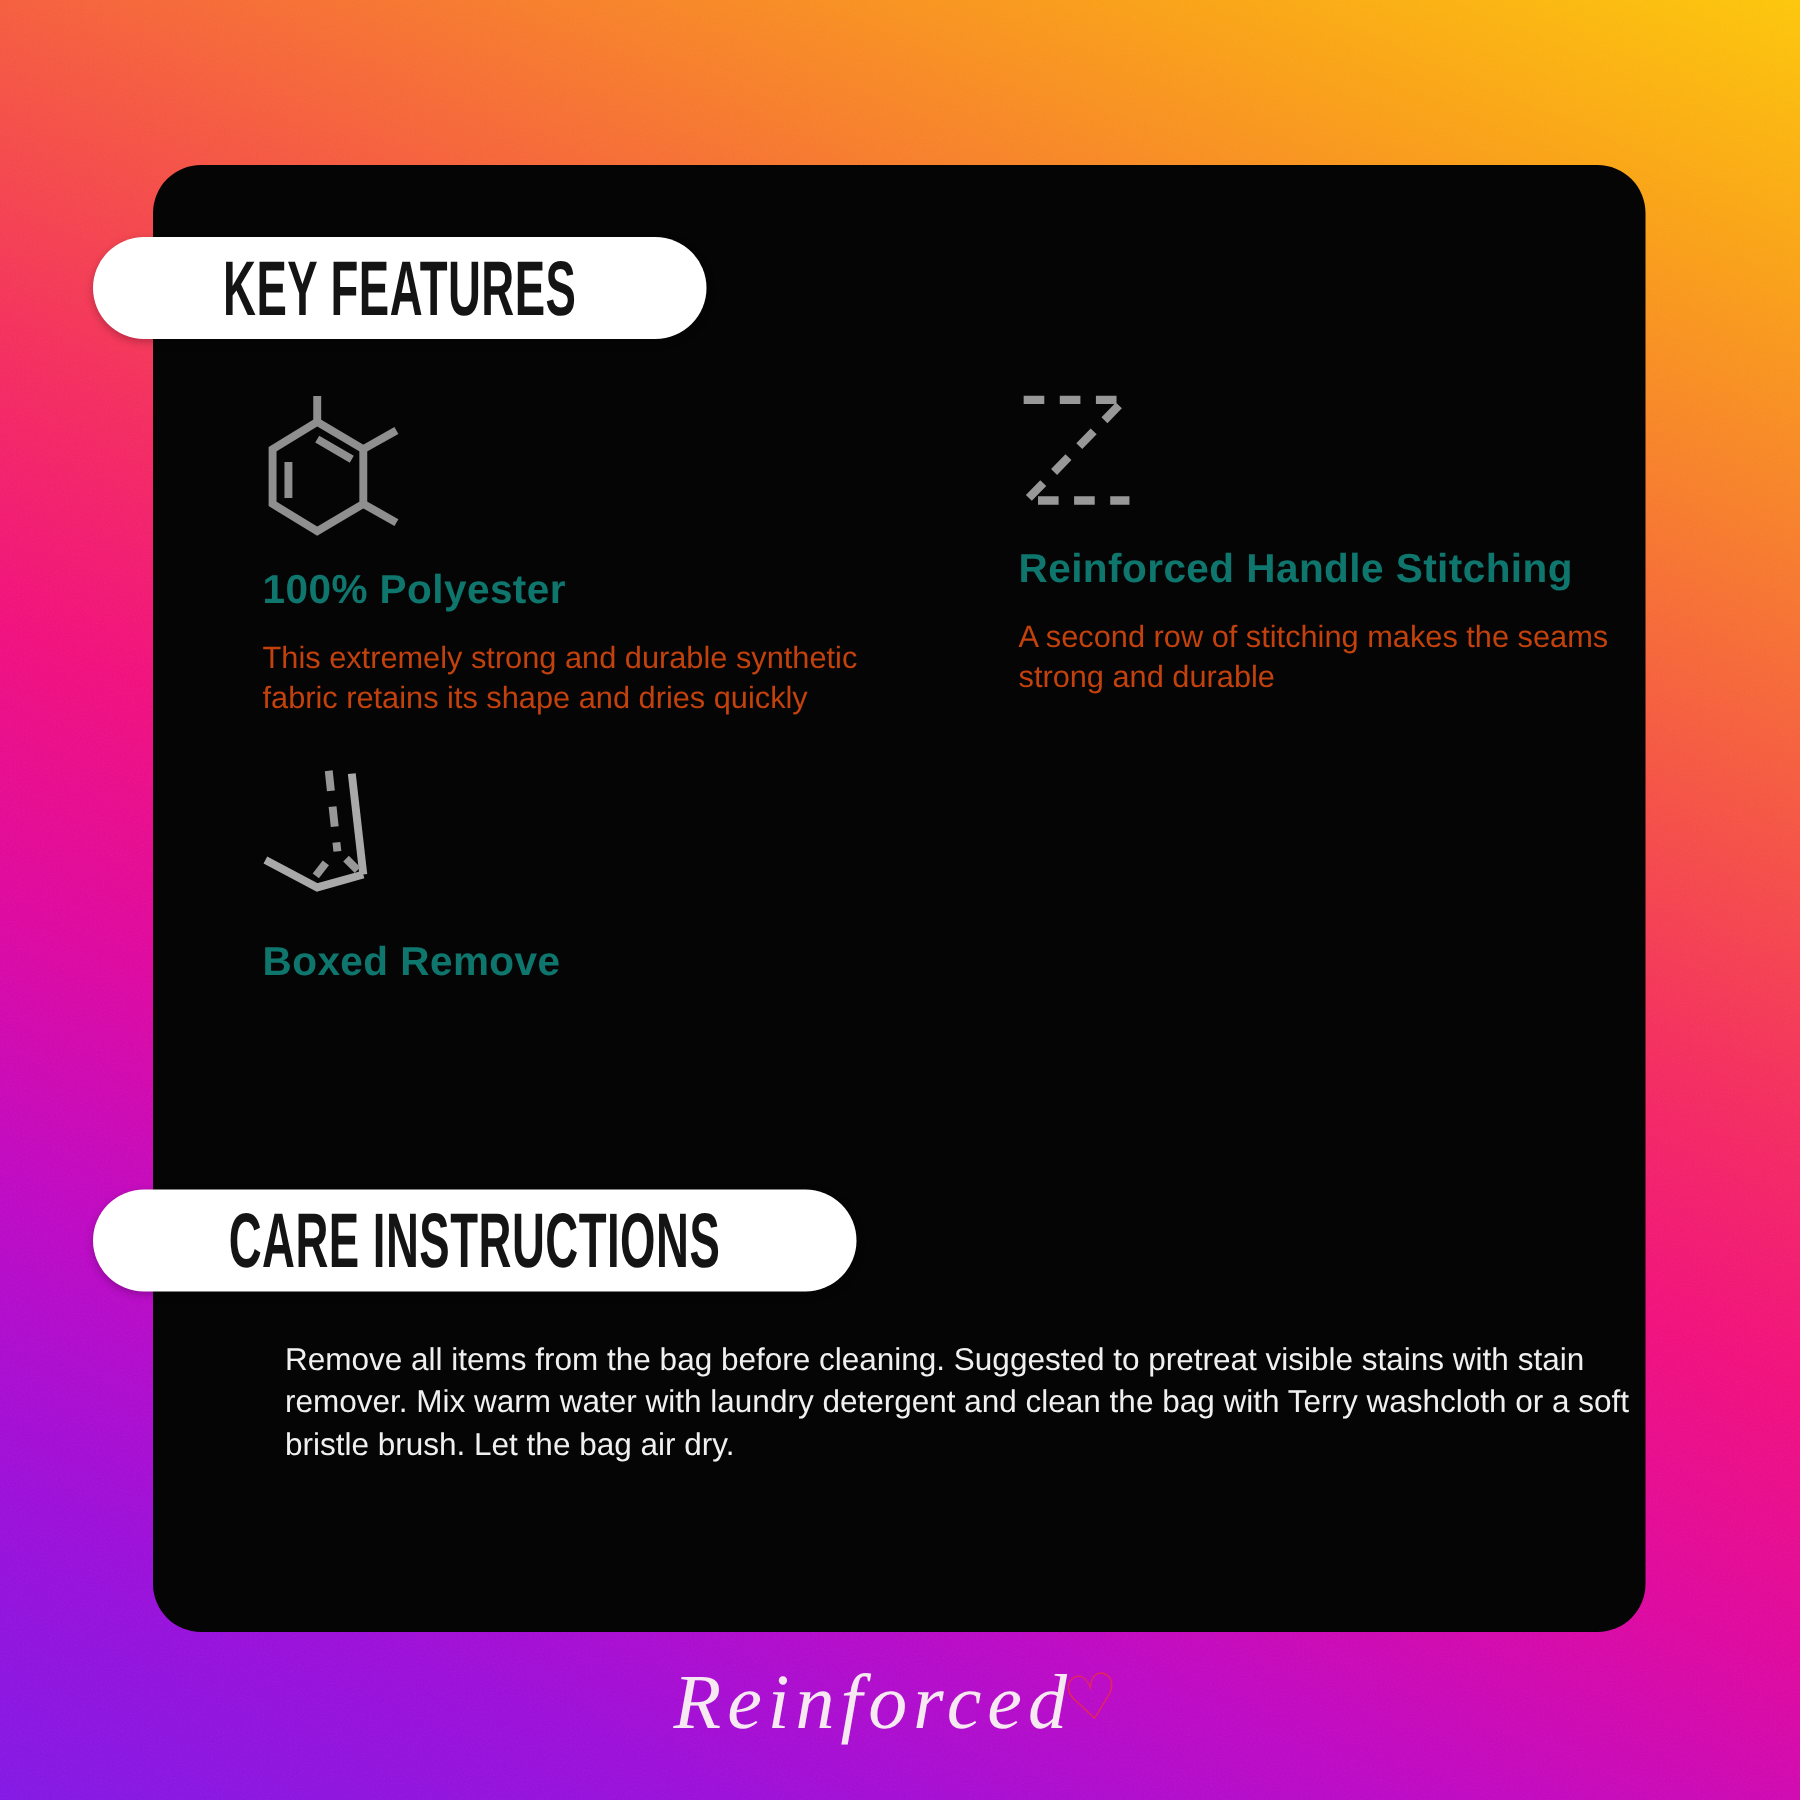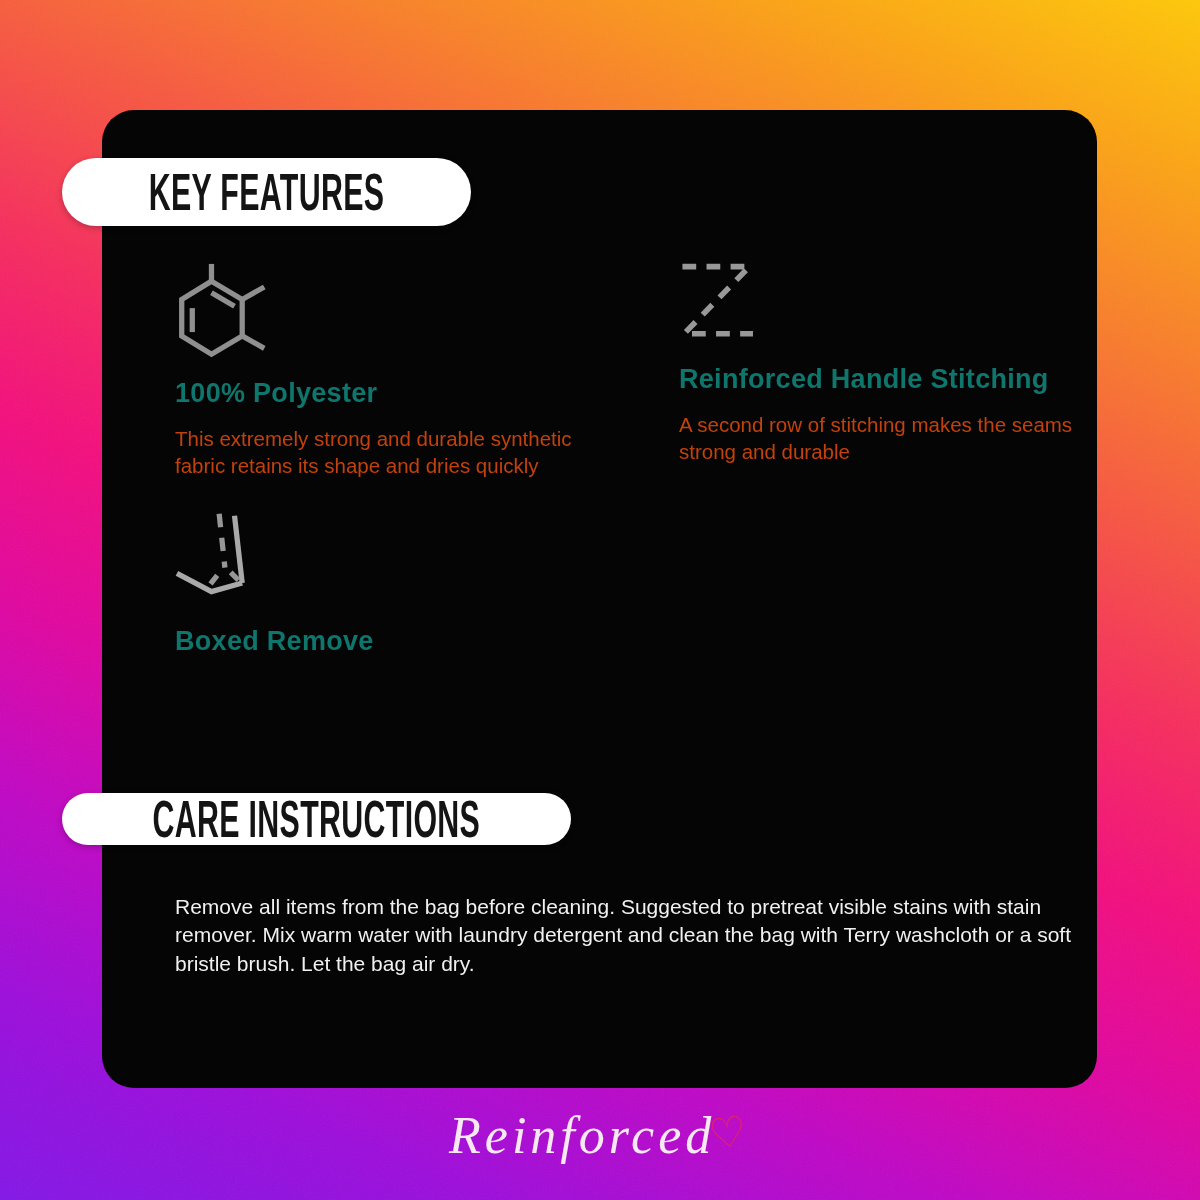--- a/index.html
+++ b/index.html
@@ -19,35 +19,35 @@
   .card{
     position:absolute;left:102px;top:110px;width:995px;height:978px;
     background:#050505;border-radius:32px;
   }
   .pill{
     position:absolute;background:#ffffff;border-radius:40px;
     display:flex;align-items:center;justify-content:center;z-index:3;
     box-shadow:0 2px 6px rgba(0,0,0,.25);
   }
   .pill-key{left:62px;top:158px;width:409px;height:68px;}
-  .pill-care{left:62px;top:793px;width:509px;height:52px;}
+  .pill-care{left:62px;top:793px;width:509px;height:68px;}
   .pill-label{
     display:inline-block;white-space:nowrap;
     font-weight:700;font-size:46px;color:#141414;
     transform:scale(.66,1.12);letter-spacing:.5px;
   }
   .feature{position:absolute;z-index:2;}
   .f1{left:175px;top:258px;width:440px;}
   .f2{left:643px;top:244px;width:430px;margin-left:36px;}
   .f3{left:175px;top:506px;width:440px;}
   .icon-box{height:102px;display:flex;align-items:flex-end;margin-bottom:18px;}
   .f-title{margin:0 0 16px;font-size:27px;font-weight:700;color:#0f766e;letter-spacing:.3px;}
   .f-desc{margin:0;font-size:20.5px;line-height:1.33;color:#c2410c;}
   .care-body{
-    position:absolute;left:175px;top:893px;width:900px;z-index:2;
+    position:absolute;left:190px;top:893px;width:900px;z-index:2;
     font-size:21px;line-height:1.35;color:#f0f0f0;margin:0;
   }
   .brand{
     position:absolute;left:0;right:0;top:1106px;text-align:center;z-index:2;
     font-family:"Liberation Serif",serif;font-style:italic;
     font-size:52px;color:#f7e9f2;letter-spacing:4px;
   }
   .brand .heart{
     color:#e2265e;font-style:normal;font-size:42px;
     display:inline-block;transform:rotate(-8deg);vertical-align:6px;margin-left:-6px;

